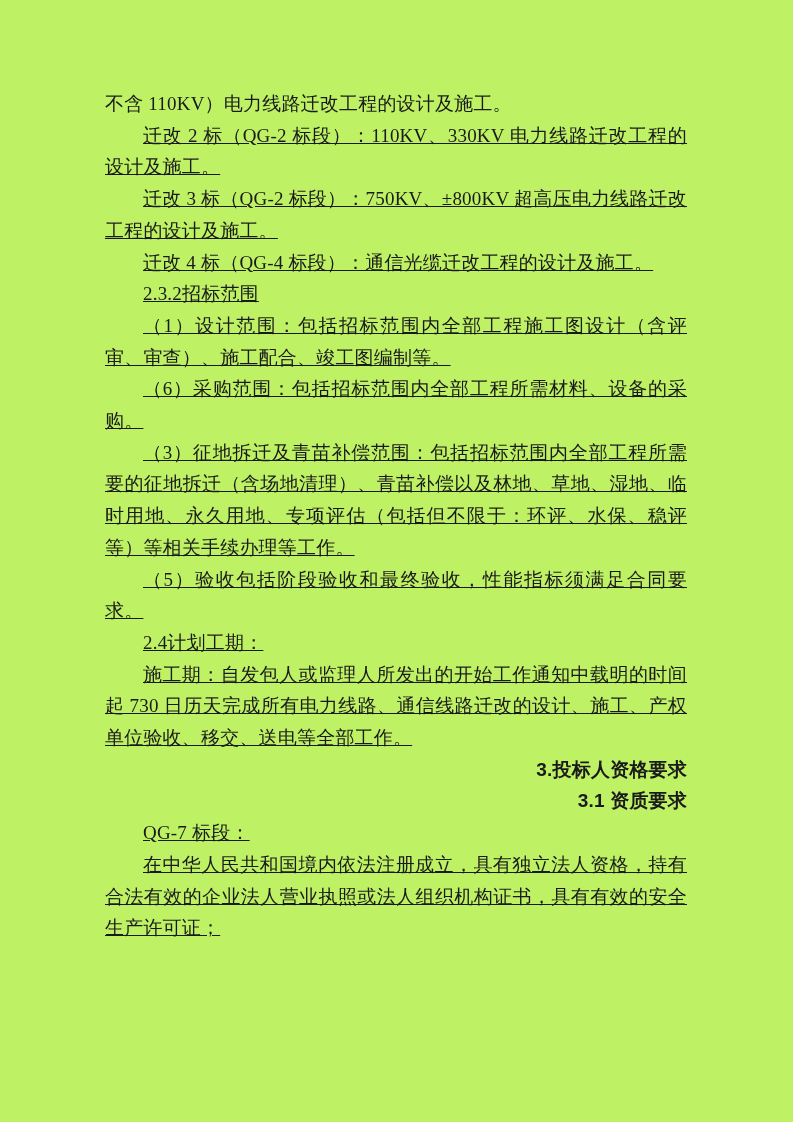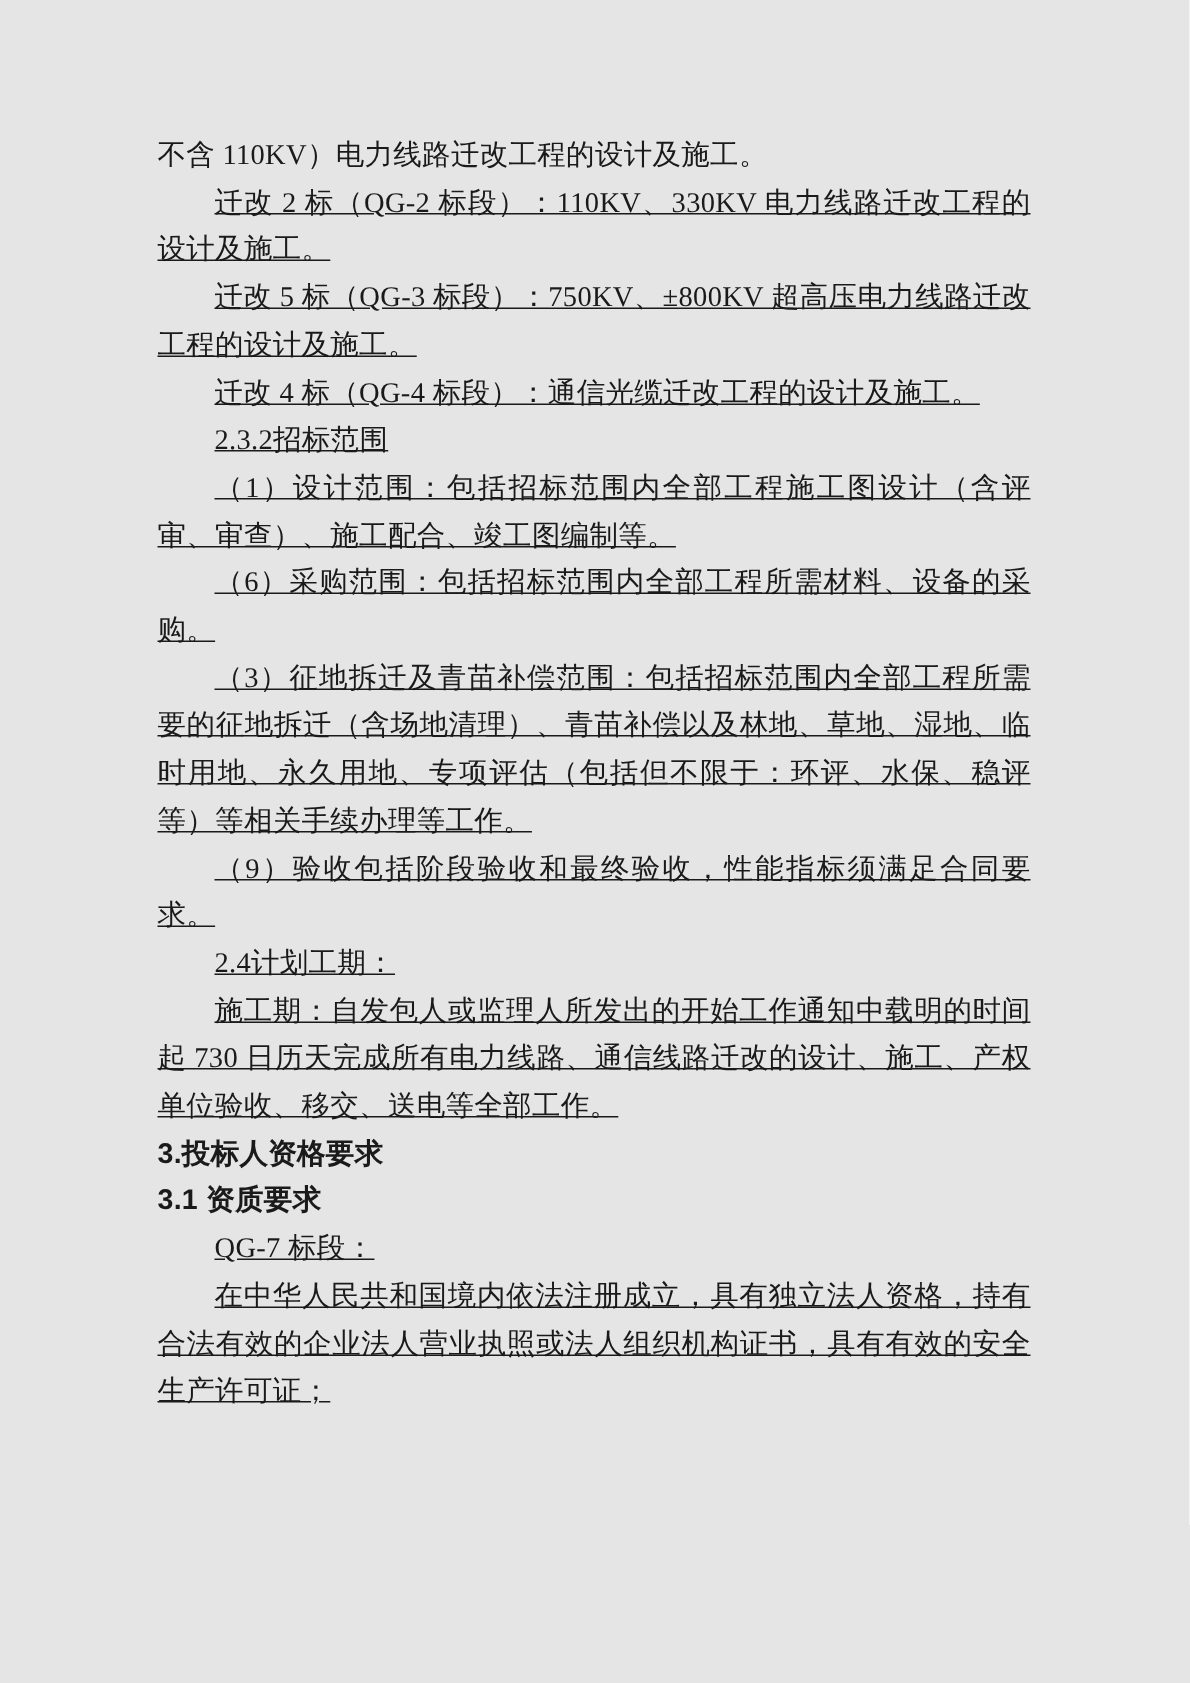--- a/index.html
+++ b/index.html
@@ -5,21 +5,21 @@
   html, body {
     margin: 0;
     padding: 0;
     background: #ffffff;
   }
   .page {
     position: relative;
     width: 793px;
     height: 1122px;
     box-sizing: border-box;
-    background: #e5e5e5;
+    background: #bef264;
     padding: 88px 106px 0 105px;
     overflow: hidden;
     font-family: "Liberation Serif", serif;
   }
   .doc-body {
     width: 582px;
   }
   .doc-body p {
     margin: 0;
     padding: 0;
@@ -30,37 +30,37 @@
     font-family: "Liberation Serif", serif;
     letter-spacing: 0.2px;
   }
   .doc-body p.indent {
     text-indent: 2em;
     text-decoration: underline;
   }
   .doc-body p.heading {
     font-family: "Liberation Sans", sans-serif;
     font-weight: bold;
-    text-align: left;
+    text-align: right;
   }
 </style>
 </head>
 <body>
 
 <div class="page">
   <div class="doc-body">
       <p class="body">不含 110KV）电力线路迁改工程的设计及施工。</p>
       <p class="body indent">迁改 2 标（QG-2 标段）：110KV、330KV 电力线路迁改工程的设计及施工。</p>
-      <p class="body indent">迁改 5 标（QG-3 标段）：750KV、±800KV 超高压电力线路迁改工程的设计及施工。</p>
+      <p class="body indent">迁改 3 标（QG-2 标段）：750KV、±800KV 超高压电力线路迁改工程的设计及施工。</p>
       <p class="body indent">迁改 4 标（QG-4 标段）：通信光缆迁改工程的设计及施工。</p>
       <p class="body indent">2.3.2招标范围</p>
       <p class="body indent">（1）设计范围：包括招标范围内全部工程施工图设计（含评审、审查）、施工配合、竣工图编制等。</p>
       <p class="body indent">（6）采购范围：包括招标范围内全部工程所需材料、设备的采购。</p>
       <p class="body indent">（3）征地拆迁及青苗补偿范围：包括招标范围内全部工程所需要的征地拆迁（含场地清理）、青苗补偿以及林地、草地、湿地、临时用地、永久用地、专项评估（包括但不限于：环评、水保、稳评等）等相关手续办理等工作。</p>
-      <p class="body indent">（9）验收包括阶段验收和最终验收，性能指标须满足合同要求。</p>
+      <p class="body indent">（5）验收包括阶段验收和最终验收，性能指标须满足合同要求。</p>
       <p class="body indent">2.4计划工期：</p>
       <p class="body indent">施工期：自发包人或监理人所发出的开始工作通知中载明的时间起 730 日历天完成所有电力线路、通信线路迁改的设计、施工、产权单位验收、移交、送电等全部工作。</p>
       <p class="heading">3.投标人资格要求</p>
       <p class="heading">3.1 资质要求</p>
       <p class="body indent">QG-7 标段：</p>
       <p class="body indent">在中华人民共和国境内依法注册成立，具有独立法人资格，持有合法有效的企业法人营业执照或法人组织机构证书，具有有效的安全生产许可证；</p>
     </div>
 </div>
 
 </body></html>

